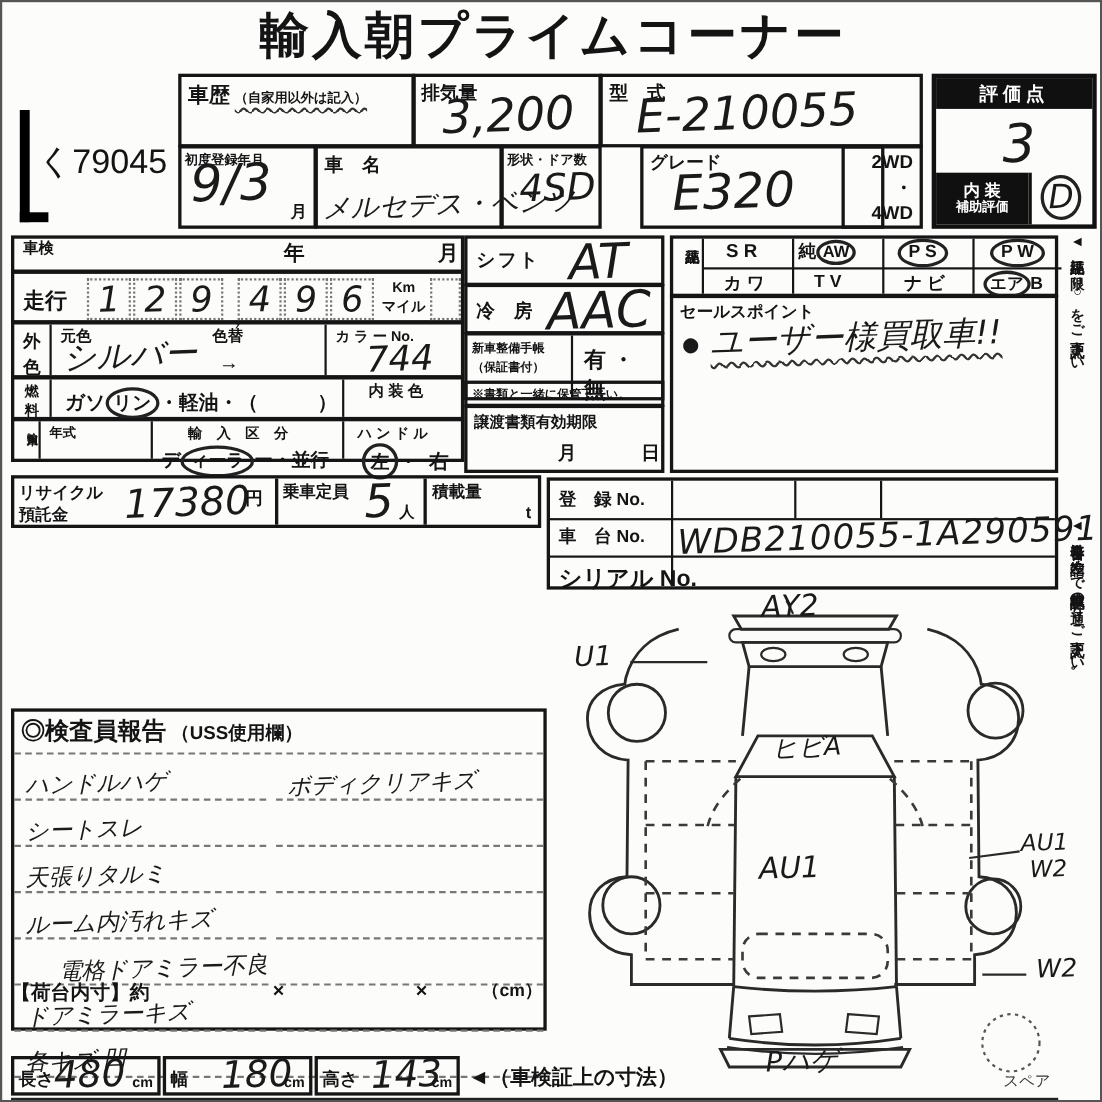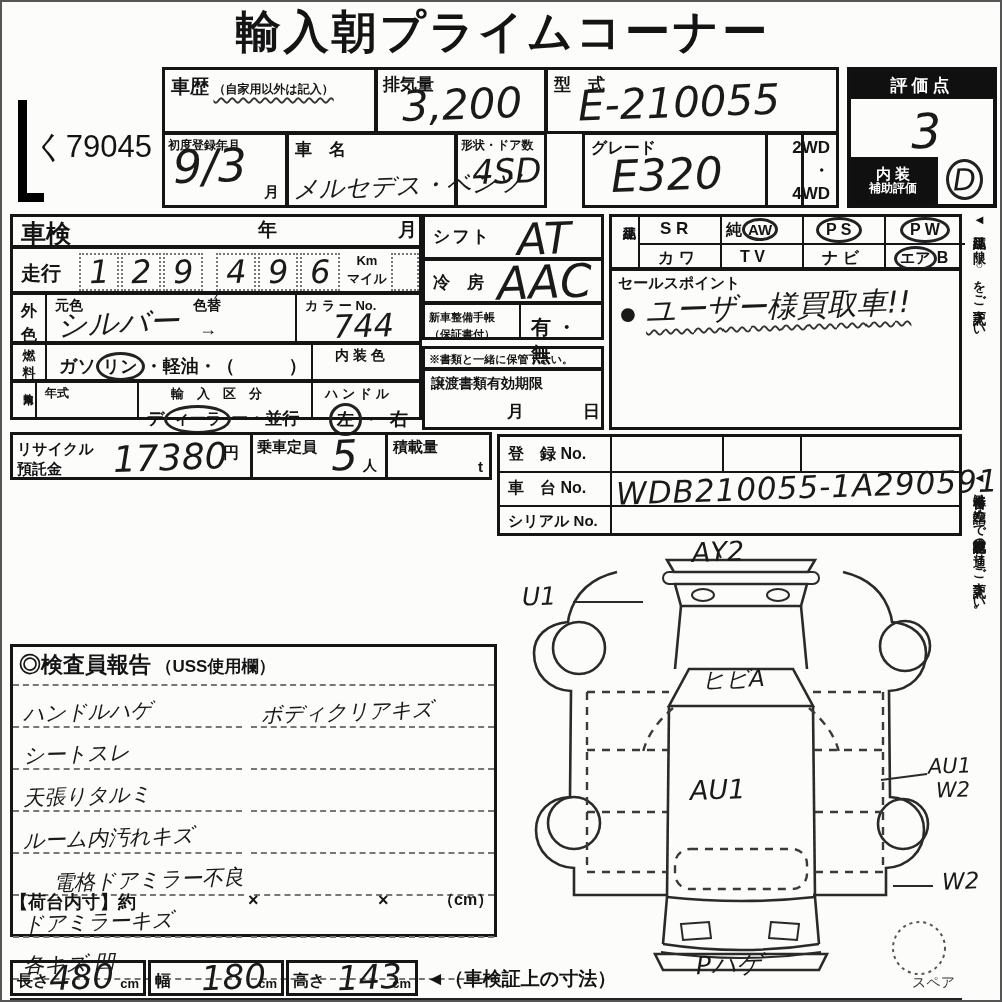--- a/index.html
+++ b/index.html
@@ -71,21 +71,21 @@
     <div class="abs blackcell" style="left:0;top:86px;width:84px;height:47px;flex-direction:column;line-height:1.1;">
       <span style="font-size:15px;">内 装</span>
       <span style="font-size:12px;">補助評価</span>
     </div>
     <div class="abs" style="left:84px;top:86px;width:58px;height:47px;border-left:3px solid #111;">
       <span class="hw circ" style="font-size:30px;margin:2px 0 0 8px;">D</span>
     </div>
   </div>
 
   <div class="abs b3" style="left:8px;top:212px;width:412px;height:34px;">
-    <span class="lbl" style="font-size:25px;margin-left:8px;">車検</span>
+    <span class="lbl" style="font-size:14px;margin-left:8px;">車検</span>
     <span class="lbl" style="position:absolute;left:245px;font-size:19px;">年</span>
     <span class="lbl" style="position:absolute;left:385px;font-size:19px;">月</span>
   </div>
   <div class="abs b3" style="left:8px;top:244px;width:412px;height:48px;">
     <span class="lbl" style="font-size:20px;position:absolute;left:8px;top:11px;">走行</span>
     <div class="abs dotbox" style="left:66px;top:4px;width:40px;height:38px;">
         <span class="hw" style="font-size:32px;">1</span>
       </div>
     <div class="abs dotbox" style="left:108px;top:4px;width:40px;height:38px;">
         <span class="hw" style="font-size:32px;">2</span>
@@ -149,21 +149,21 @@
   </div>
 
   <div class="abs b3" style="left:420px;top:212px;width:182px;height:46px;">
     <span class="lbl" style="position:absolute;left:8px;top:8px;font-size:17px;letter-spacing:2px;">シフト</span>
     <div class="hw" style="position:absolute;left:92px;top:-4px;font-size:44px;">AT</div>
   </div>
   <div class="abs b3" style="left:420px;top:256px;width:182px;height:46px;">
     <span class="lbl" style="position:absolute;left:8px;top:10px;font-size:17px;">冷　房</span>
     <div class="hw" style="position:absolute;left:72px;top:-6px;font-size:46px;">AAC</div>
   </div>
-  <div class="abs b3" style="left:420px;top:300px;width:182px;height:38px;">
+  <div class="abs b3" style="left:420px;top:300px;width:182px;height:62px;">
     <div class="abs lbl" style="left:4px;top:4px;width:86px;font-size:11px;line-height:1.5;">
       <div>新車整備手帳</div>
       <div>（保証書付）</div>
     </div>
     <div class="abs" style="left:94px;top:0;width:0;height:100%;border-left:2px solid #151515;"></div>
     <span class="lbl" style="position:absolute;left:106px;top:9px;font-size:20px;">有 ・ 無</span>
   </div>
   <div class="abs b3" style="left:420px;top:344px;width:182px;height:24px;">
     <span class="lbl" style="font-size:11px;margin-left:4px;line-height:20px;">※書類と一緒に保管下さい。</span>
   </div>
@@ -215,21 +215,21 @@
 
   <div class="abs b3" style="left:495px;top:432px;width:465px;height:102px;">
     <div class="abs" style="left:0;top:34px;width:100%;height:0;border-top:2px solid #151515;"></div>
     <div class="abs" style="left:0;top:68px;width:100%;height:0;border-top:2px solid #151515;"></div>
     <div class="abs" style="left:110px;top:0;width:0;height:100%;border-left:2px solid #151515;"></div>
     <span class="lbl" style="position:absolute;left:8px;top:7px;font-size:16px;">登　録 No.</span>
     <div class="abs" style="left:222px;top:0;width:0;height:34px;border-left:2px solid #151515;"></div>
     <div class="abs" style="left:300px;top:0;width:0;height:34px;border-left:2px solid #151515;"></div>
     <span class="lbl" style="position:absolute;left:8px;top:41px;font-size:16px;">車　台 No.</span>
     <div class="hw" style="position:absolute;left:116px;top:32px;font-size:31px;letter-spacing:1px;">WDB210055-1A290591</div>
-    <span class="lbl" style="position:absolute;left:8px;top:75px;font-size:15px;">シリアル No.</span>
+    <span class="lbl" style="position:absolute;left:8px;top:75px;font-size:21px;">シリアル No.</span>
   </div>
 
 
   <div class="abs b3" style="left:8px;top:642px;width:487px;height:293px;">
     <div style="border-bottom:2px dashed #777;padding:3px 12px 4px 6px;">
       <span class="lbl" style="font-size:22px;">◎検査員報告</span>
       <span class="lbl" style="font-size:17px;">（USS使用欄）</span>
     </div>
     <div class="insrow">
         <div class="inscell" style="width:47%;">

